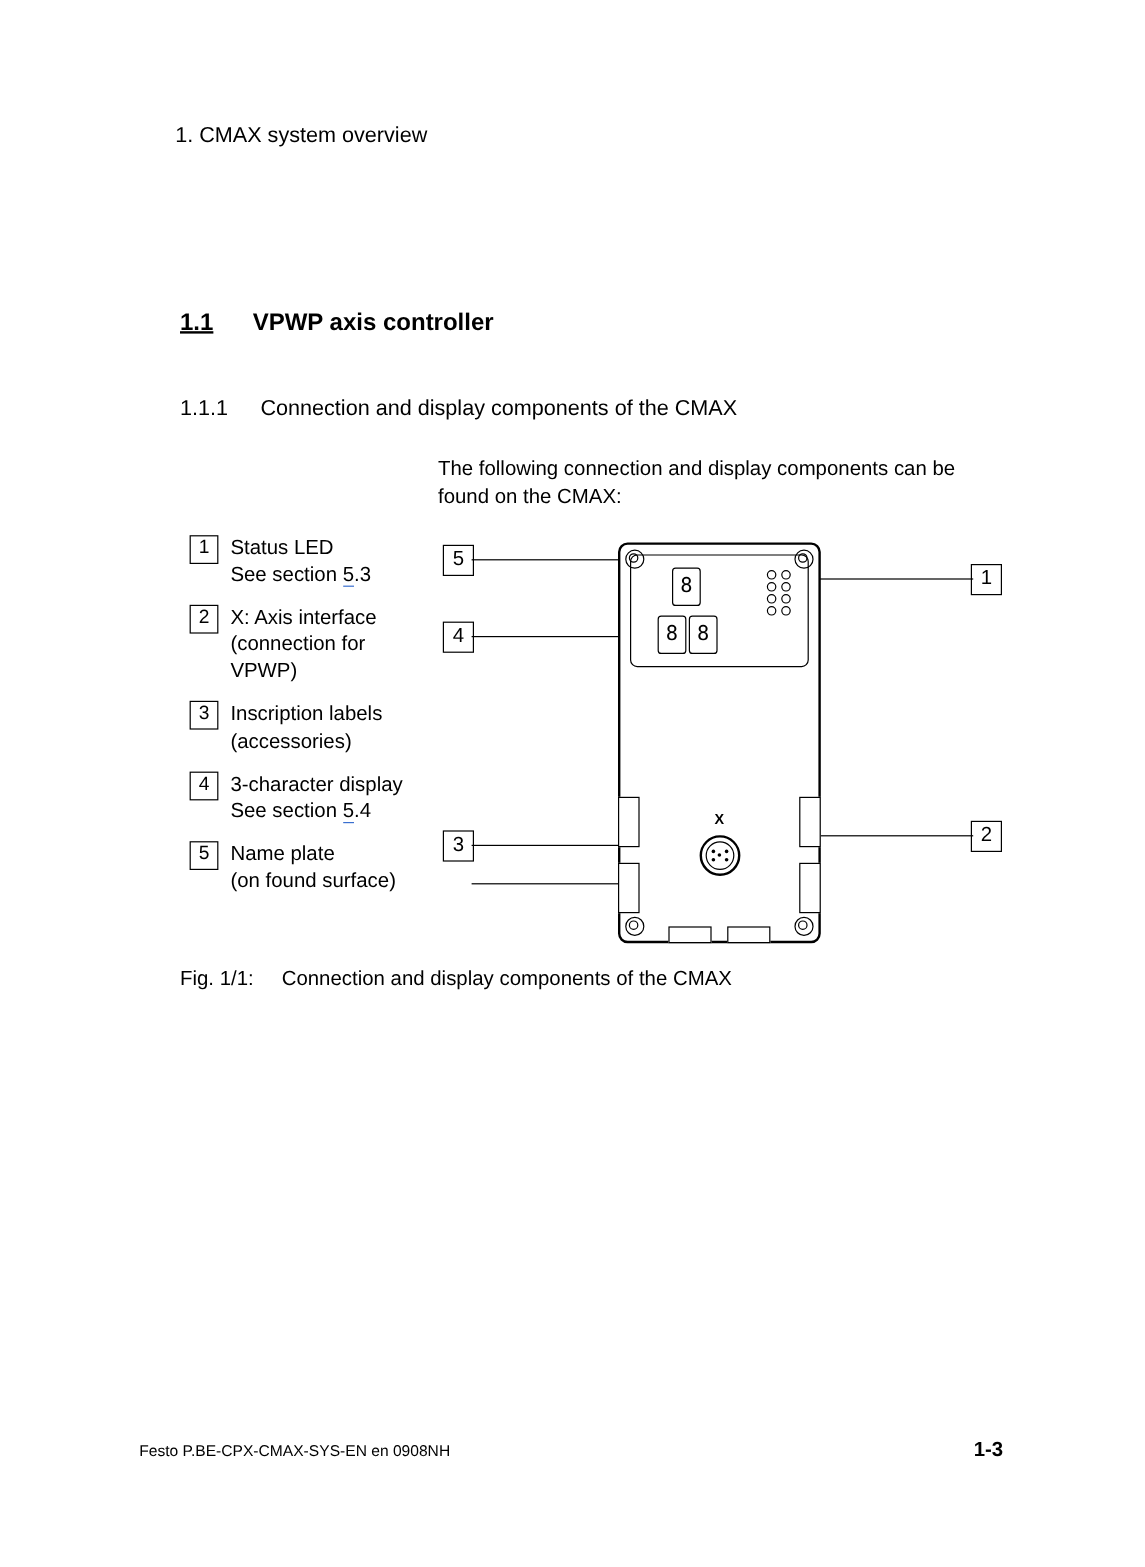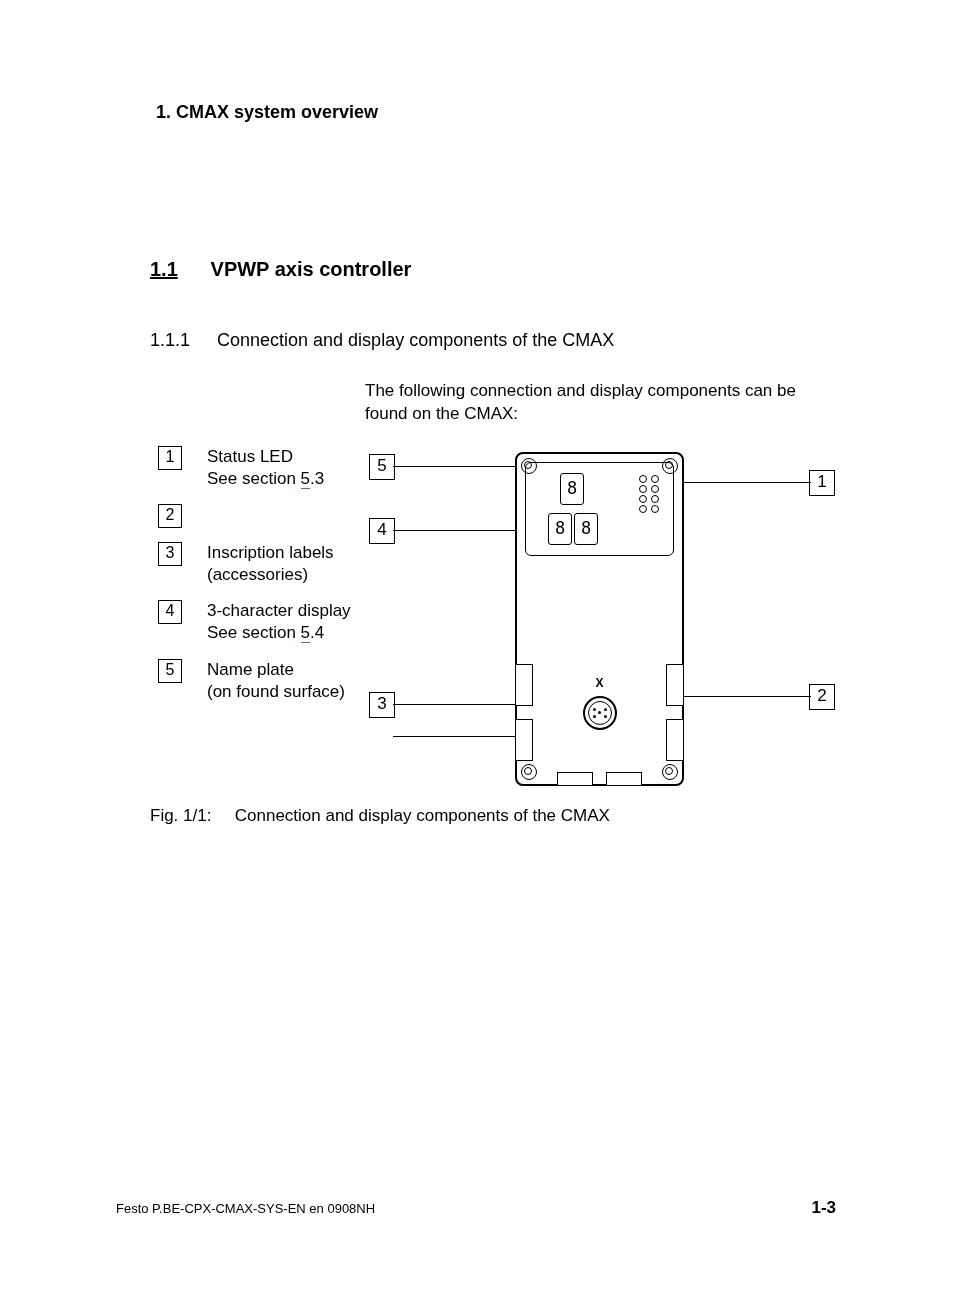--- a/index.html
+++ b/index.html
@@ -8,23 +8,22 @@
     background: #fff;
     font-family: "Segoe UI", "Helvetica Neue", Arial, sans-serif;
     width: 954px;
     height: 1306px;
     position: relative;
     color: #000;
   }
   .chapter-header {
     position: absolute;
     top: 102px;
-    left: 156px;
+    left: 146px;
     font-size: 18px;
-    font-weight: bold;
   }
   .sec-heading {
     position: absolute;
     top: 258px;
     left: 150px;
     font-size: 20px;
     font-weight: bold;
   }
   .sec-heading .num { display:inline-block; width:55px;text-decoration:underline; }
   .subsec-heading {
@@ -59,21 +58,21 @@
     display: inline-block;
     width: 22px;
     height: 22px;
     border: 1px solid #000;
     text-align: center;
     line-height: 20px;
     font-size: 16px;
     margin-right: 10px;
     flex-shrink: 0;
   }
-  .legend-text { flex: 1; margin-left: 15px; }
+  .legend-text { flex: 1; }
   .xref { color: #000; text-decoration: none; border-bottom: 1px solid #3a6fcf; }
   .caption {
     position: absolute;
     top: 806px;
     left: 150px;
     font-size: 17px;
   }
   .caption .fignum { display:inline-block; width:80px; }
   .footer-left {
     position: absolute;
@@ -188,20 +187,21 @@
 <div class="legend">
   <div class="legend-item">
     <span class="nbox">1</span>
     <span class="legend-text">
       <span>Status LED</span><br>
       <span>See section </span><a class="xref">5</a><span>.3</span>
     </span>
   </div>
   <div class="legend-item">
     <span class="nbox">2</span>
+    <span class="legend-text">X: Axis interface (connection for VPWP)</span>
   </div>
   <div class="legend-item">
     <span class="nbox">3</span>
     <span class="legend-text">Inscription labels (accessories)</span>
   </div>
   <div class="legend-item">
     <span class="nbox">4</span>
     <span class="legend-text">
       <span>3-character display</span><br>
       <span>See section </span><a class="xref">5</a><span>.4</span>

